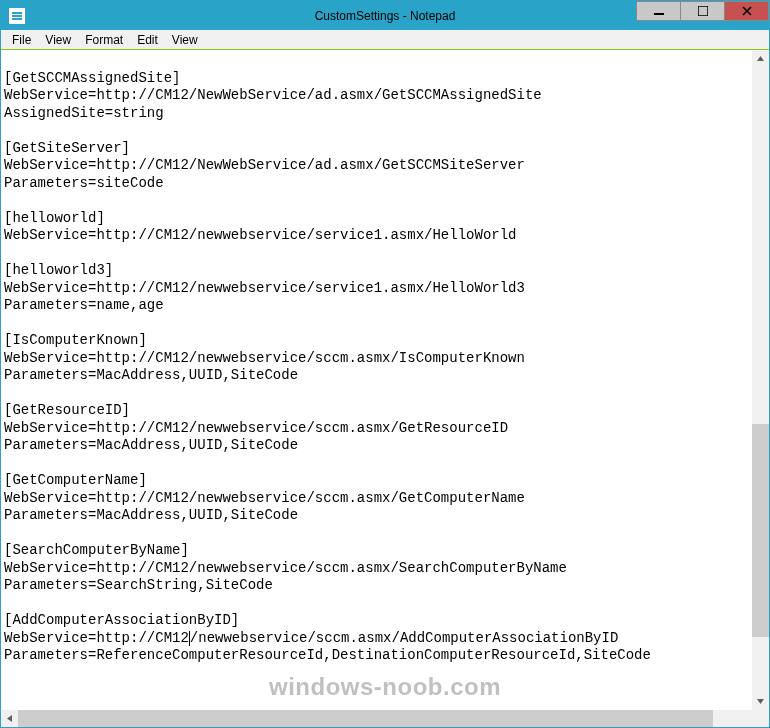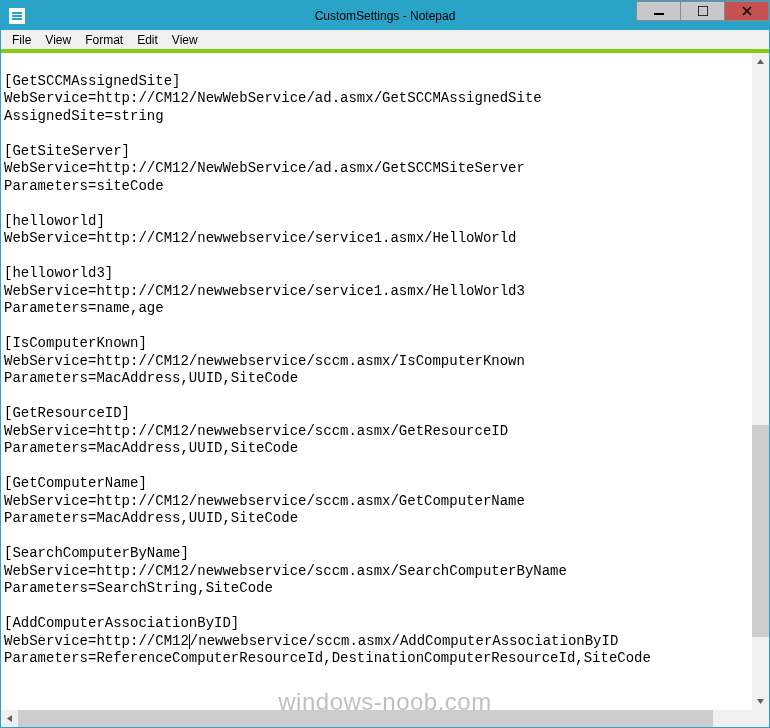--- a/index.html
+++ b/index.html
@@ -90,21 +90,21 @@
     .menubar .menuitem {
       padding: 1px 7px;
       cursor: default;
     }
     
     .client {
       flex: 1;
       display: flex;
       flex-direction: column;
       position: relative;
-      border-top: 4px solid #84cc16;
+      border-top: 1px solid #84cc16;
     }
     .editor-wrap {
       flex: 1;
       position: relative;
       overflow: hidden;
     }
     .editor {
       position: absolute;
       left: 3px; top: 2px;
       right: 17px;
@@ -170,28 +170,29 @@
       background: #cdcdcd;
     }
     .sizegrip {
       position: absolute;
       right: 0; bottom: 0;
       width: 17px; height: 17px;
       background: #f0f0f0;
     }
     .watermark {
       position: absolute;
-      bottom: 12px;
+      bottom: 27px;
       left: 50%;
       transform: translateX(-50%);
       font-family: "Segoe UI", Arial, sans-serif;
       font-size: 24px;
       color: rgba(140,140,140,0.55);
       letter-spacing: 0.5px;
       pointer-events: none;
+      font-weight: bold;
     }
     .caret {
       display: inline-block;
       width: 0;
       border-left: 1px solid #000;
       height: 15px;
       vertical-align: text-bottom;
       margin: 0;
     }
   </style>

